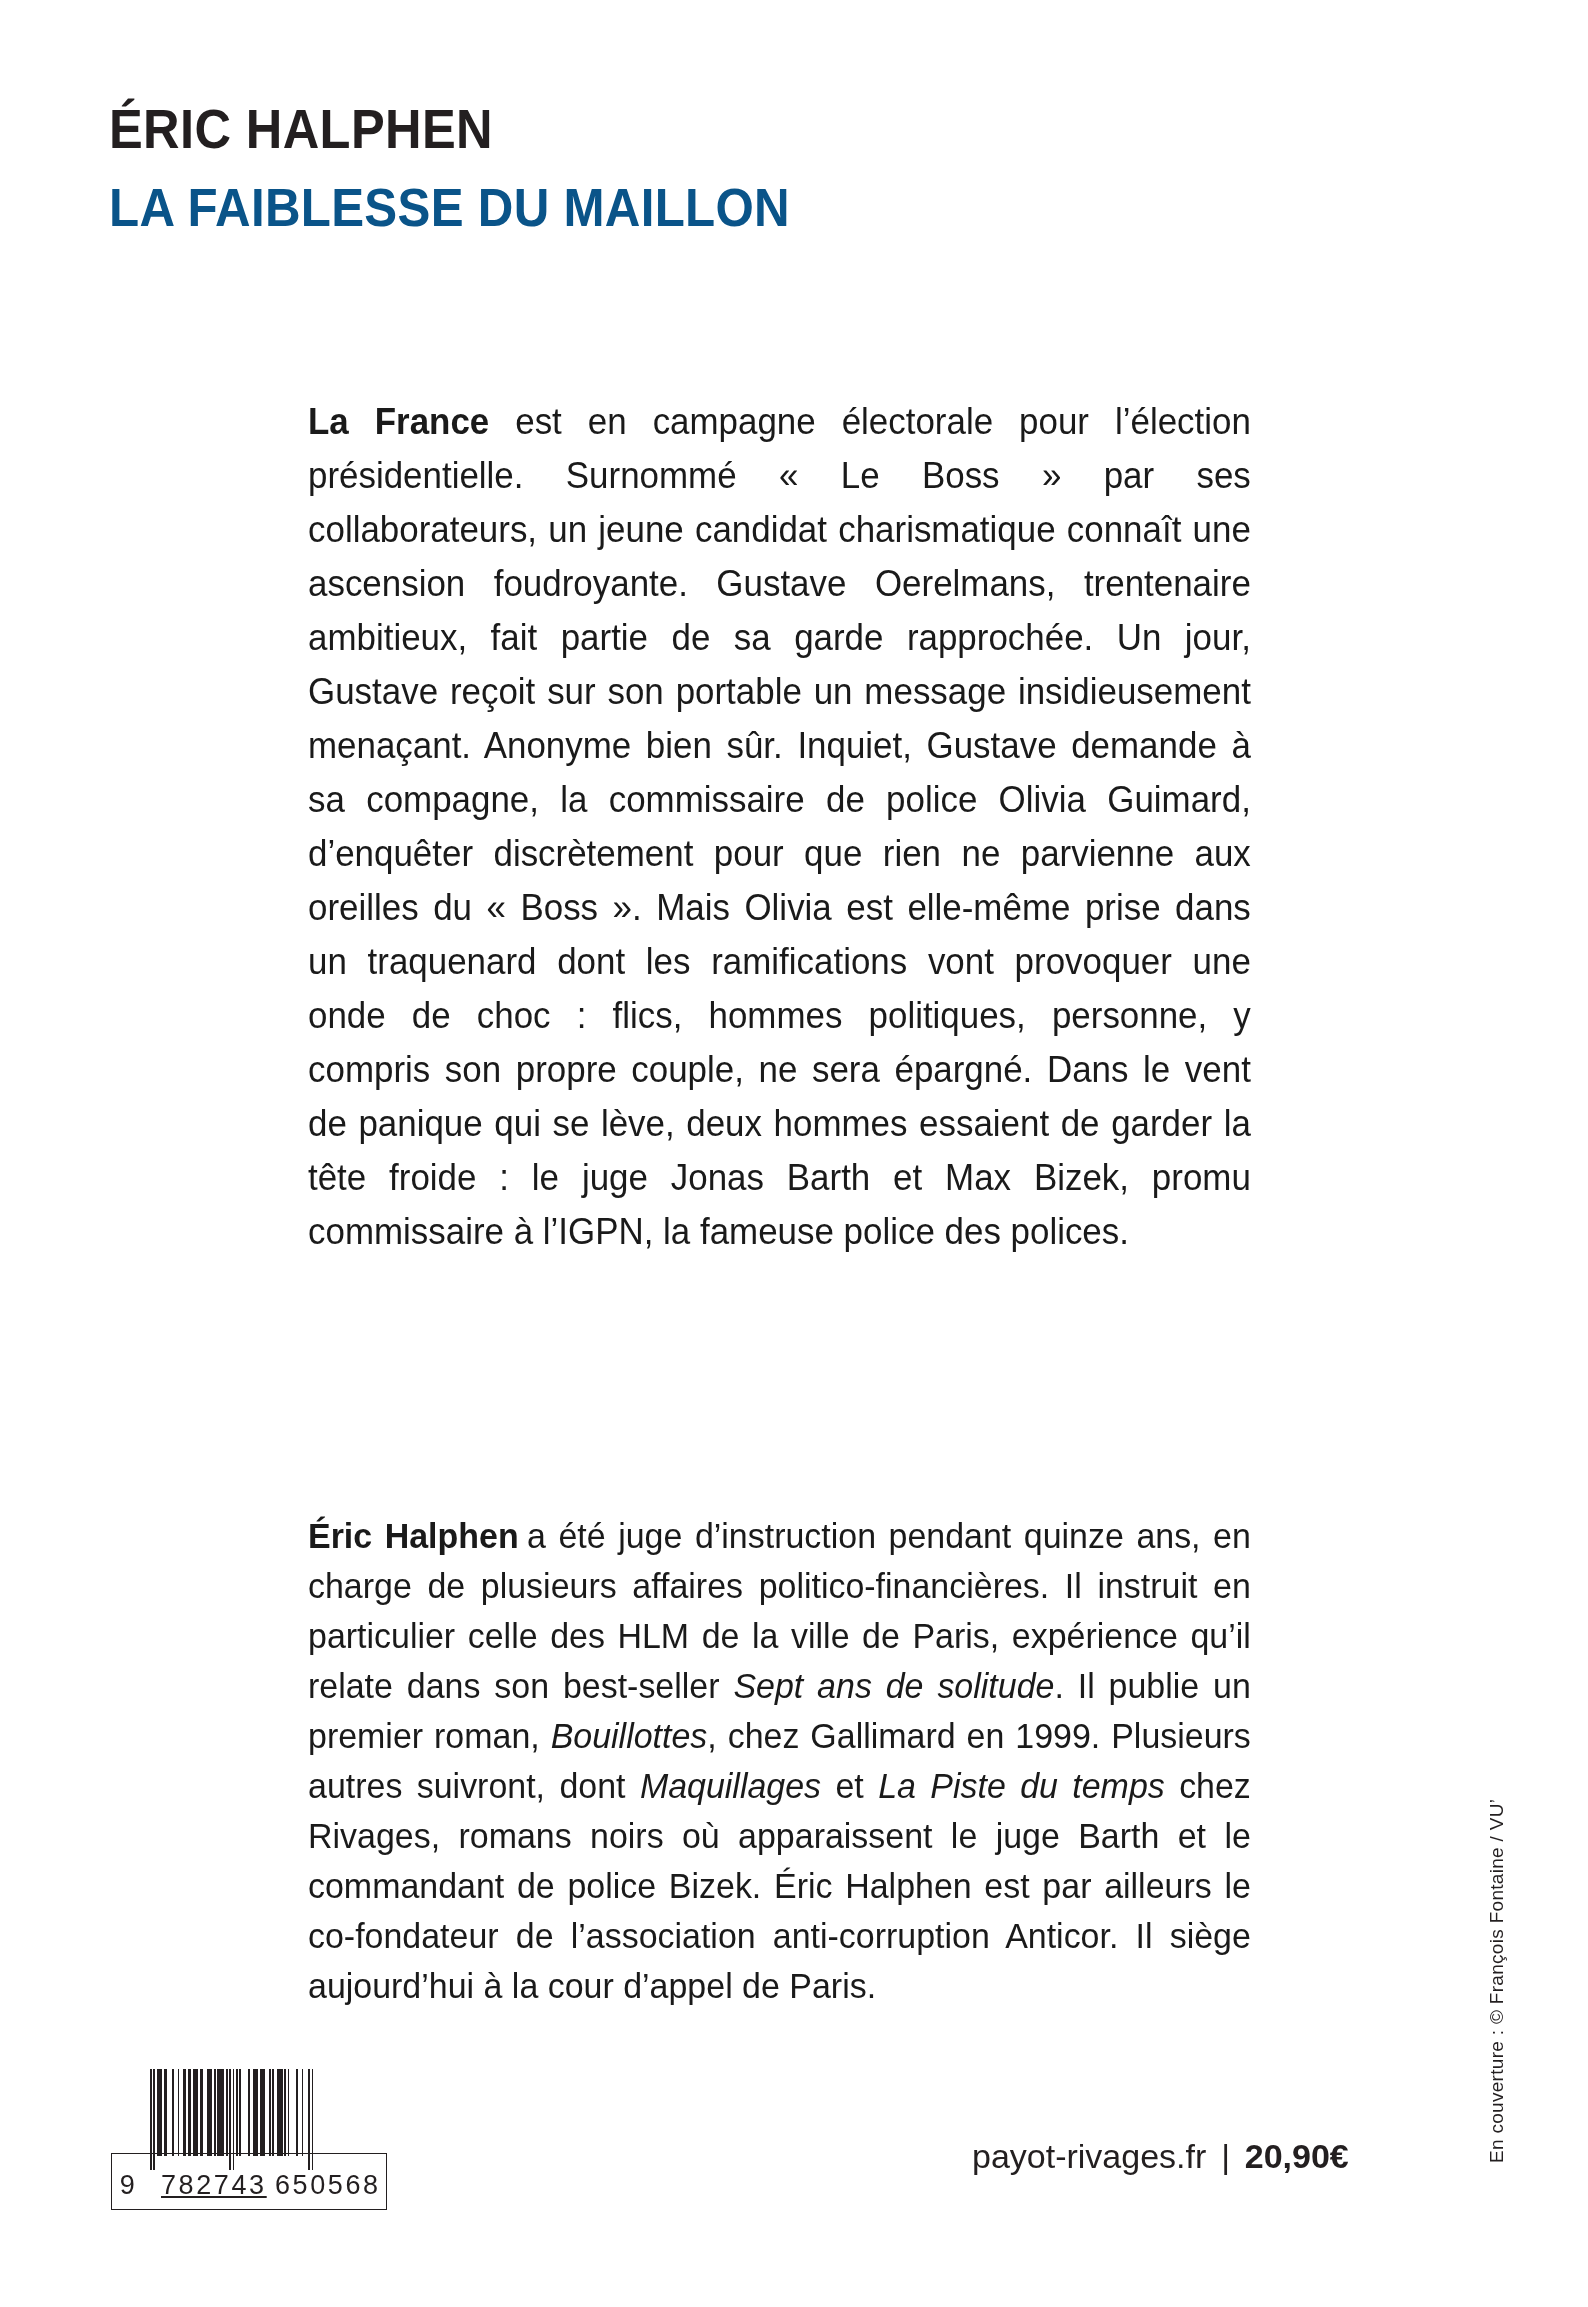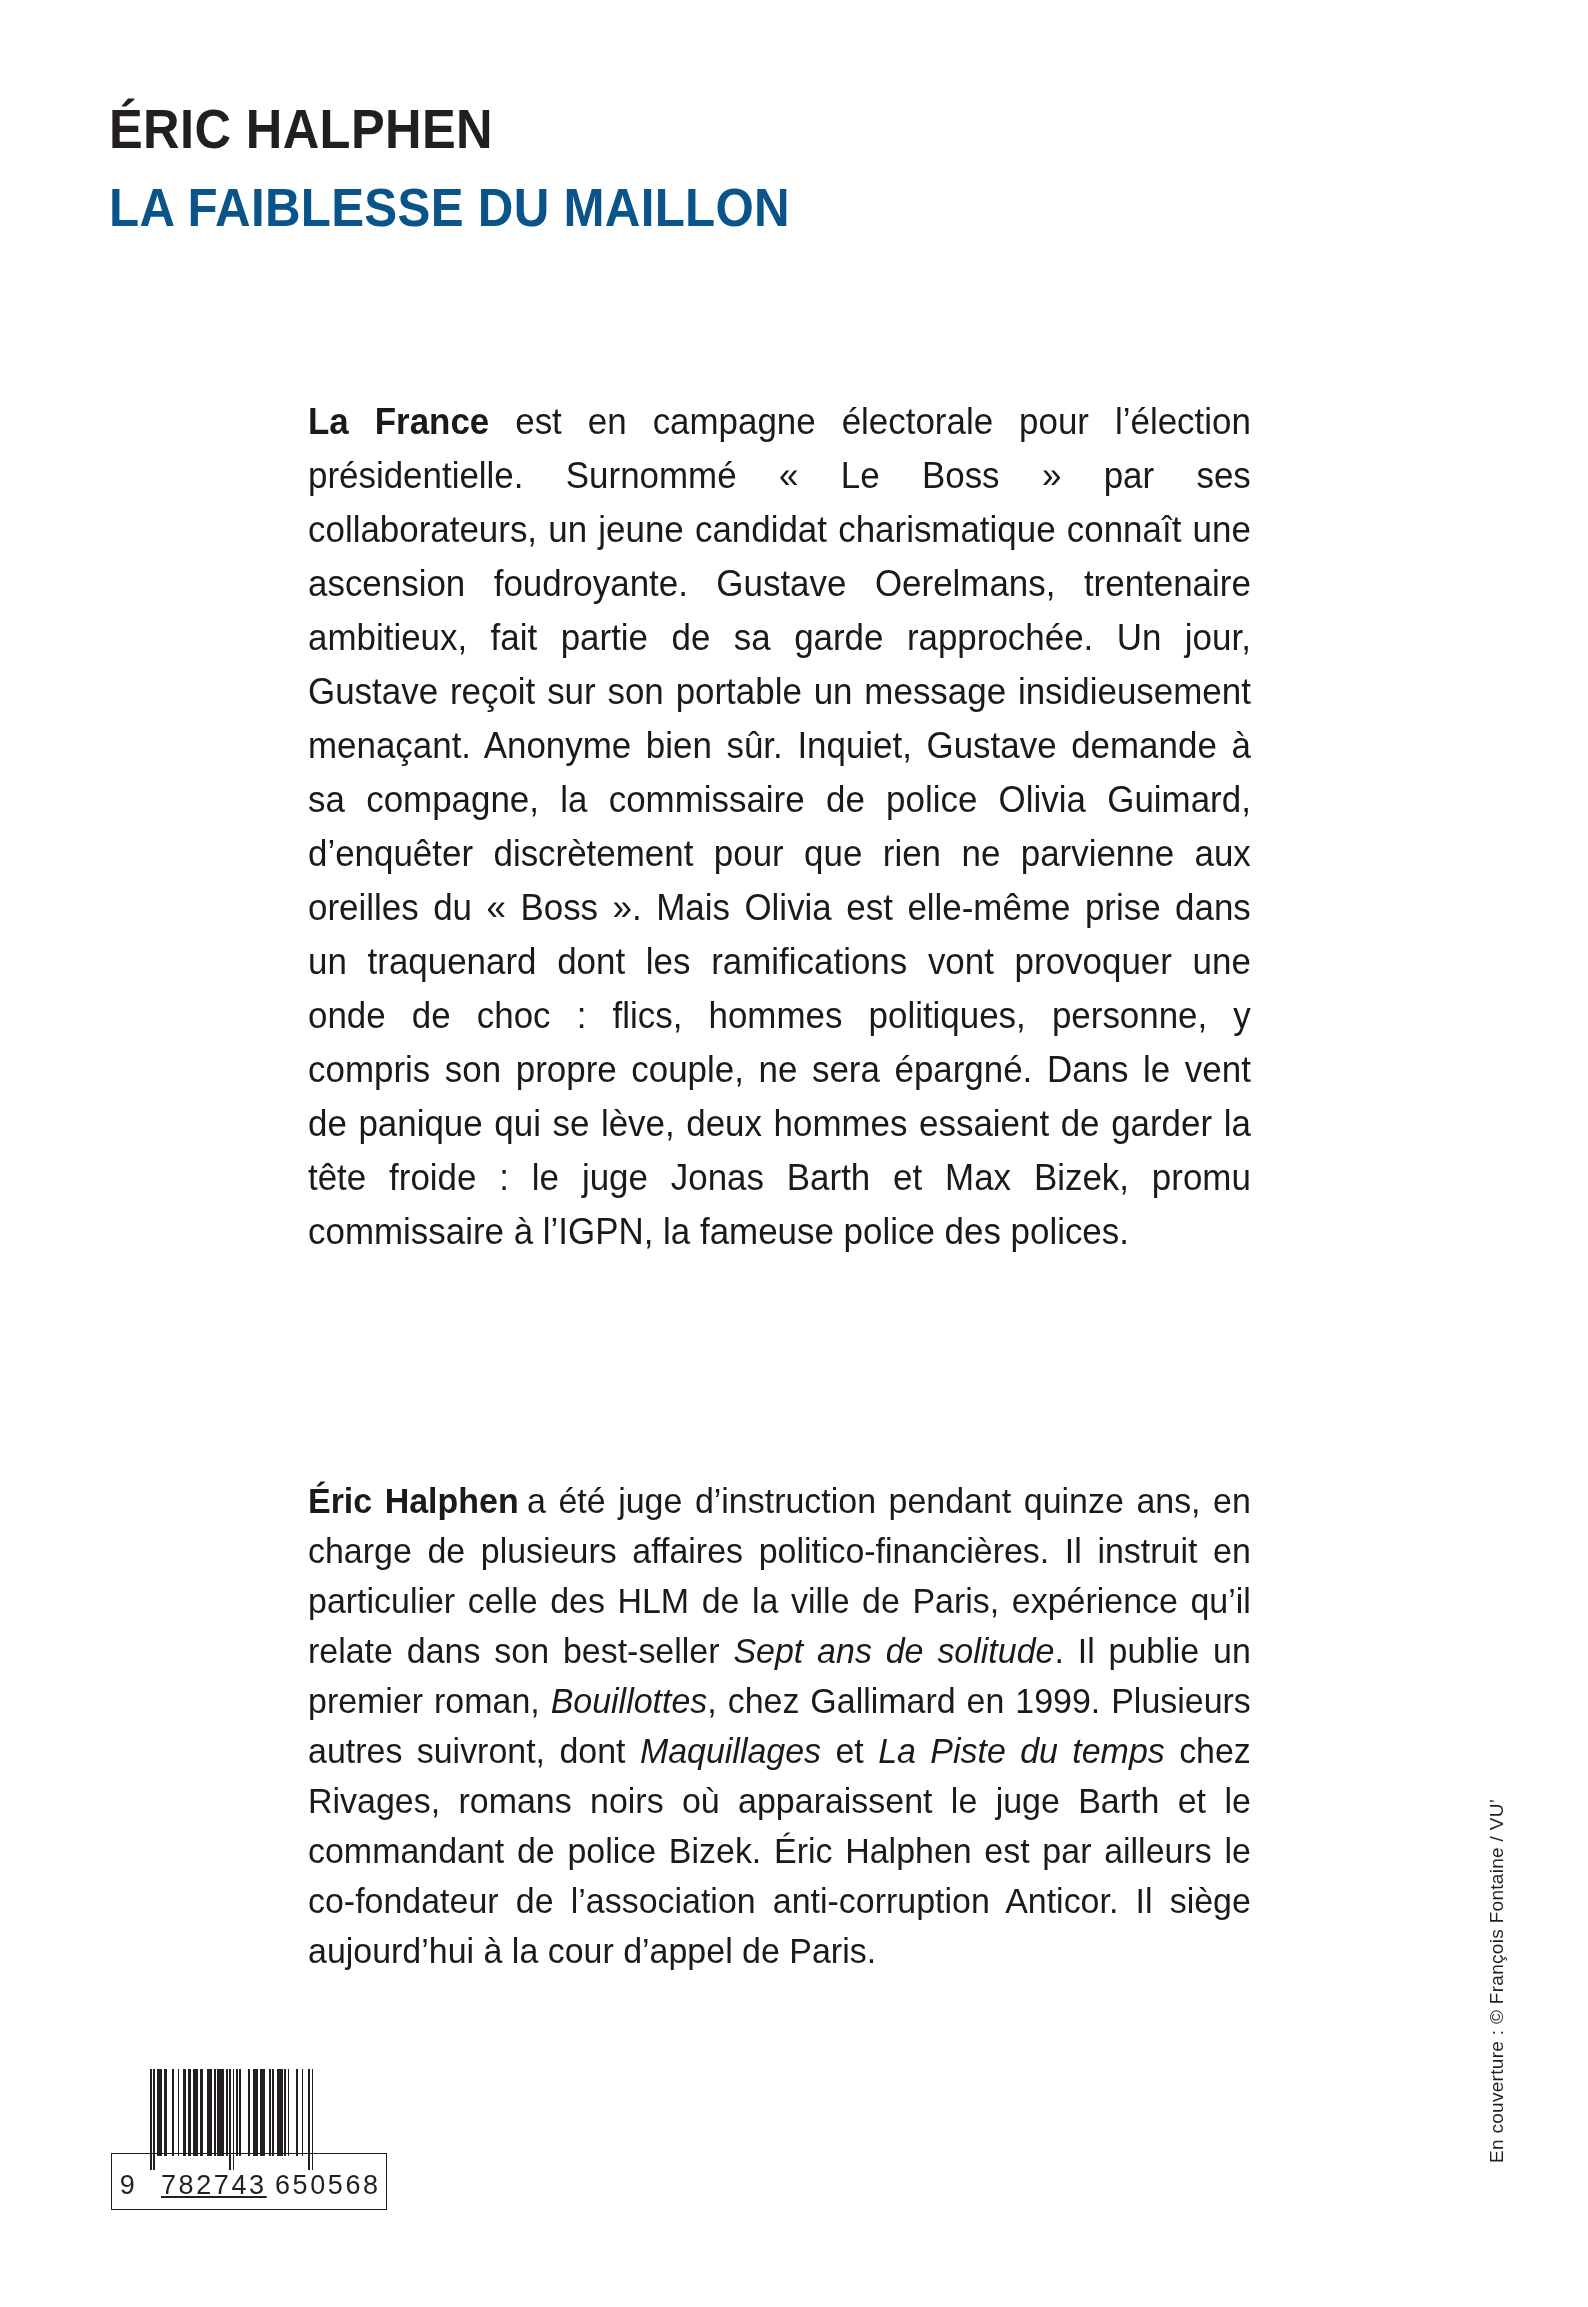--- a/index.html
+++ b/index.html
@@ -70,21 +70,21 @@
     color: #1a1a1a;
     transform: scaleX(0.97);
     transform-origin: left top;
     hyphens: none;
   }
   .para b { font-weight: 700; }
 
   .bio-wrap {
     position: absolute;
     left: 308px;
-    top: 1476px;
+    top: 1511px;
     width: 972px;
   }
   .para-bio {
     font-family: "Liberation Sans Narrow", "Liberation Sans", sans-serif;
     font-size: 35px;
     line-height: 50px;
     text-align: justify;
     text-justify: inter-word;
     color: #1a1a1a;
     transform: scaleX(0.97);
@@ -272,19 +272,24 @@
         <span style="width: 1.7px; background: transparent; margin-right: 0px;"></span>
         <span style="width: 1.7px; margin-right: 0px;"></span>
       </div>
     <div class="digits">
       <span class="d-lead">9</span>
       <span class="d-left">782743</span>
       <span class="d-right">650568</span>
     </div>
   </div>
 
+  <div class="publisher-line">
+    <span class="site">payot-rivages.fr</span>
+    <span class="sep">|</span>
+    <span class="price">20,90€</span>
+  </div>
 
   <div class="credit">
     <div class="credit-text">En couverture : © François Fontaine / VU’</div>
   </div>
 
 </div>
 
 
 </body></html>

